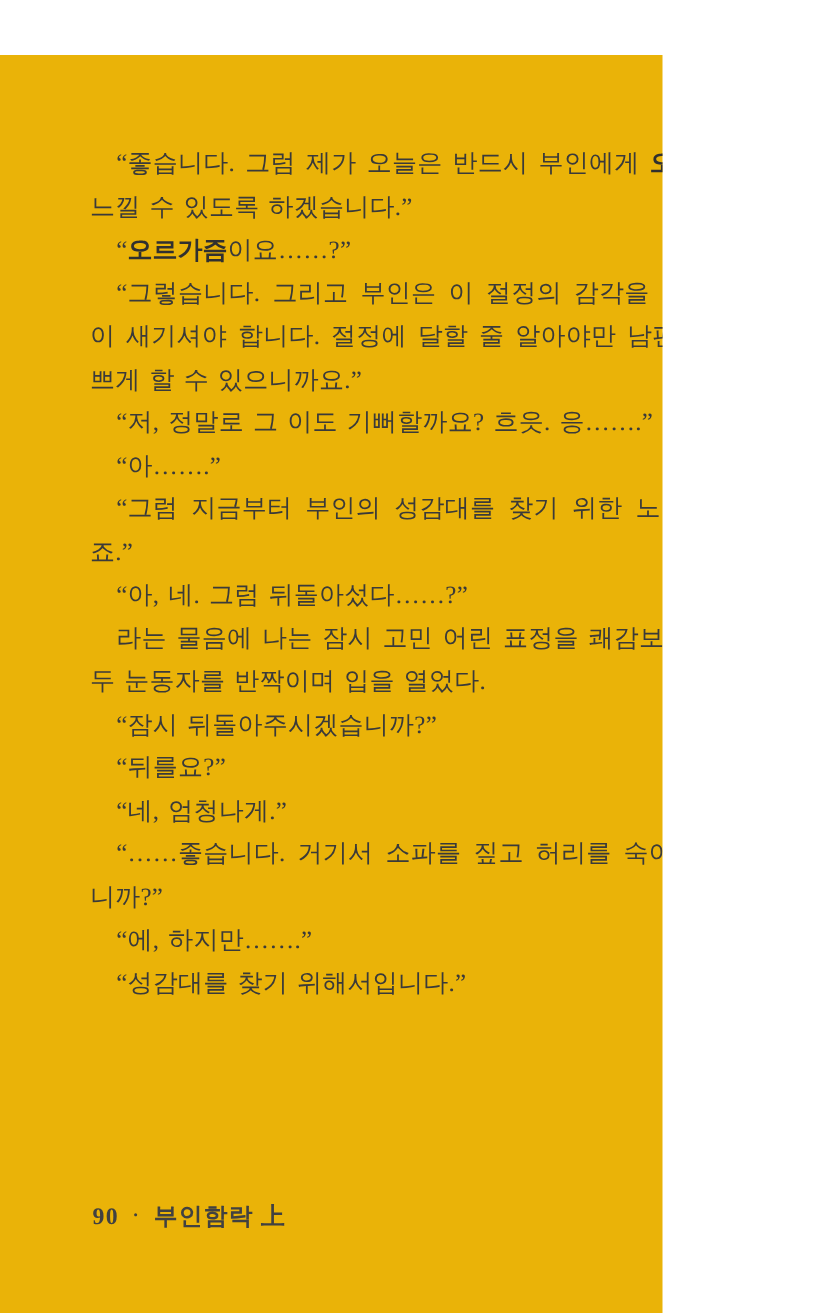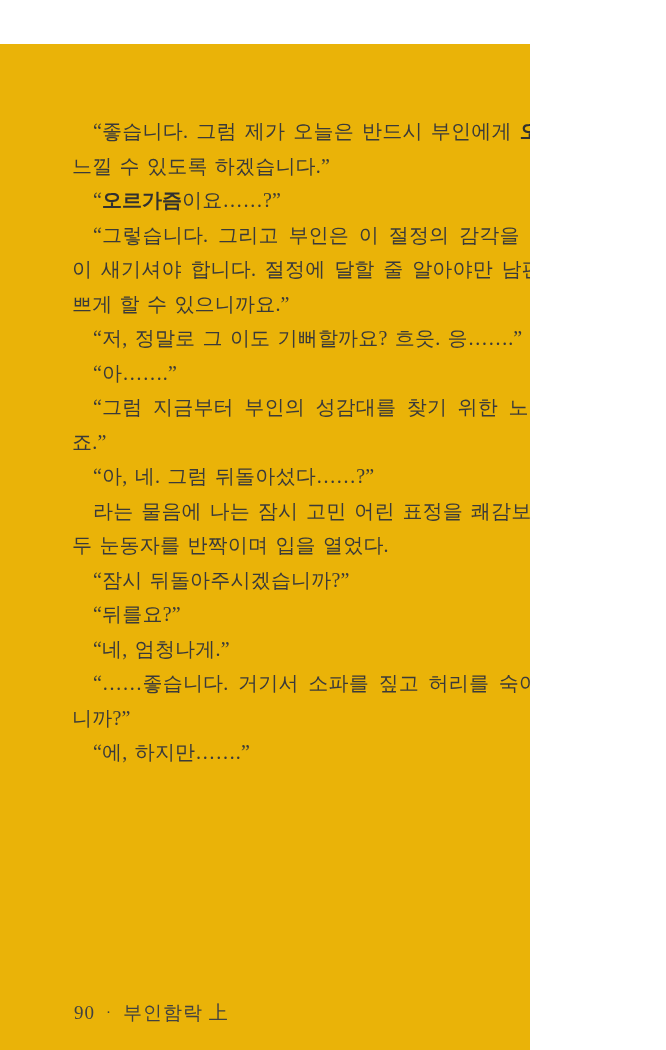--- a/index.html
+++ b/index.html
@@ -35,25 +35,26 @@
   }
   .bold {
     font-weight: 700;
     font-family: "Liberation Sans", "DejaVu Sans", sans-serif;
     letter-spacing: 0;
     color: #303030;
   }
   .footer {
     position: absolute;
     left: 74px;
-    top: 956px;
+    top: 916px;
     font-size: 19px;
     color: #414141;
     letter-spacing: 1px;
     white-space: nowrap;
+    font-weight: bold;
   }
   .footer .sep {
     display: inline-block;
     margin: 0 11px;
     font-size: 15px;
     vertical-align: 2px;
   }
 </style>
 </head>
 <body>
@@ -66,17 +67,18 @@
       <p><span>“저, 정말로 그 이도 기뻐할까요? 흐읏. 응…….”</span></p>
       <p><span>“아…….”</span></p>
       <p><span>“그럼 지금부터 부인의 성감대를 찾기 위한 노력을 해보죠.”</span></p>
       <p><span>“아, 네. 그럼 뒤돌아섰다……?”</span></p>
       <p><span>라는 물음에 나는 잠시 고민 어린 표정을 쾌감보다도 이내 두 눈동자를 반짝이며 입을 열었다.</span></p>
       <p><span>“잠시 뒤돌아주시겠습니까?”</span></p>
       <p><span>“뒤를요?”</span></p>
       <p><span>“네, 엄청나게.”</span></p>
       <p><span>“……좋습니다. 거기서 소파를 짚고 허리를 숙여주시겠습니까?”</span></p>
       <p><span>“에, 하지만…….”</span></p>
+      <p><span>“성감대를 찾기 위해서입니다.”</span></p>
     </div>
   <div class="footer">
     <span>90</span><span class="sep">·</span><span>부인함락 上</span>
   </div>
 </div>
 
 </body></html>

